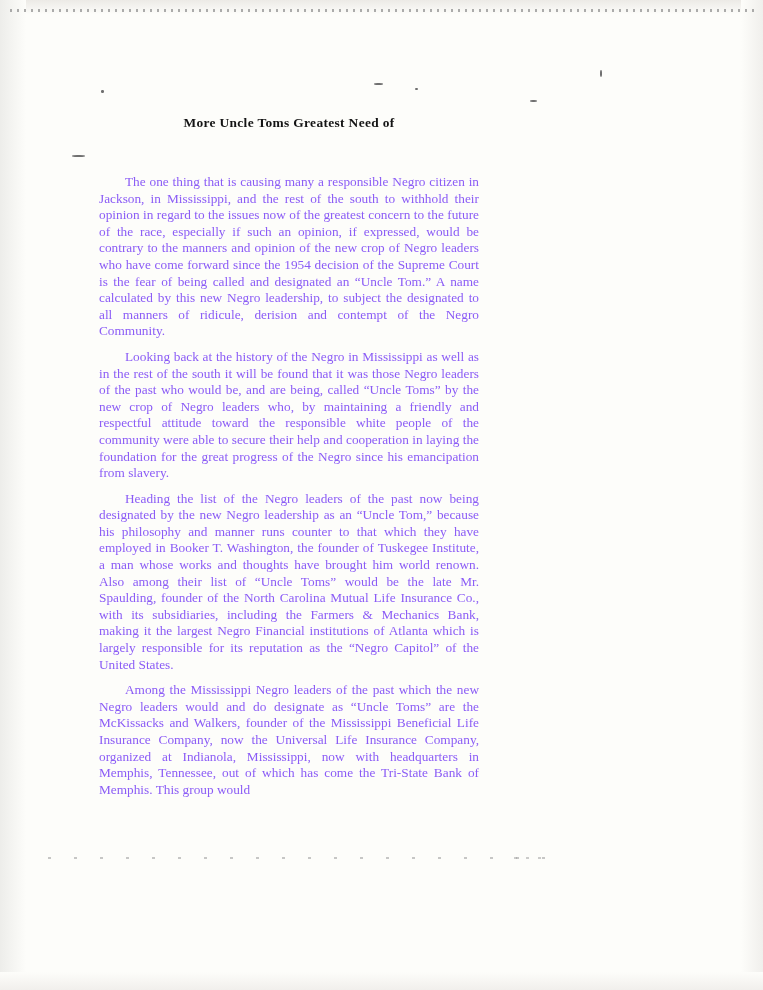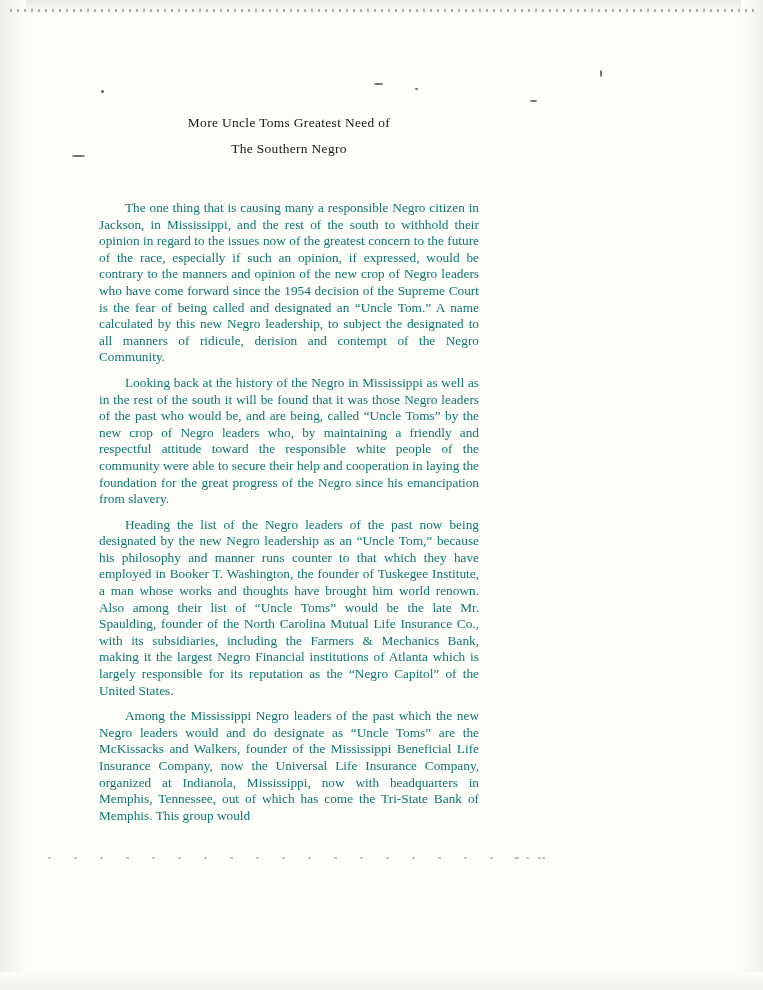--- a/index.html
+++ b/index.html
@@ -107,35 +107,35 @@
     top: 110px;
     width: 380px;
   }
 
   .title-block {
     text-align: center;
     margin-bottom: 38px;
   }
   .title-line {
     font-family: "Liberation Serif", serif;
-    font-weight: normal;
+    font-weight: bold;
     font-size: 13.4px;
     letter-spacing: .35px;
     line-height: 26px;
     color: #141414;
   }
 
   p.body-par {
     margin: 0 0 9px 0;
     text-align: justify;
     text-justify: inter-word;
     font-size: 13.3px;
     line-height: 16.6px;
     text-indent: 26px;
-    color: #0f766e;
+    color: #8b5cf6;
     -webkit-font-smoothing: none;
   }
   p.body-par:last-child { margin-bottom: 0; margin-top: 8px; }
 </style>
 </head>
 <body>
 
 <div class="page">
 
   <div class="scan-edge-top"></div>
@@ -151,21 +151,20 @@
   <div class="speck" style="left:374px; top:83px; width:9px; height:2px;"></div>
   <div class="speck" style="left:415px; top:88px; width:3px; height:2px;"></div>
   <div class="speck" style="left:530px; top:100px; width:7px; height:2px;"></div>
   <div class="speck" style="left:600px; top:70px; width:2px; height:7px;"></div>
   <div class="speck" style="left:72px; top:155px; width:13px; height:2px;"></div>
 
   <div class="content">
 
     <div class="title-block">
       <div class="title-line">More Uncle Toms Greatest Need of</div>
-      <div class="title-line">The Southern Negro</div>
     </div>
 
     <p class="body-par">The one thing that is causing many a responsible Negro citizen in Jackson, in Mississippi, and the rest of the south to withhold their opinion in regard to the issues now of the greatest concern to the future of the race, especially if such an opinion, if expressed, would be contrary to the manners and opinion of the new crop of Negro leaders who have come forward since the 1954 decision of the Supreme Court is the fear of being called and designated an “Uncle Tom.”  A name calculated by this new Negro leadership, to subject the designated to all manners of ridicule, derision and contempt of the Negro Community.</p>
     <p class="body-par">Looking back at the history of the Negro in Mississippi as well as in the rest of the south it will be found that it was those Negro leaders of the past who would be, and are being, called “Uncle Toms” by the new crop of Negro leaders who, by maintaining a friendly and respectful attitude toward the responsible white people of the community were able to secure their help and cooperation in laying the foundation for the great progress of the Negro since his emancipation from slavery.</p>
     <p class="body-par">Heading the list of the Negro leaders of the past now being designated by the new Negro leadership as an “Uncle Tom,” because his philosophy and manner runs counter to that which they have employed in Booker T. Washington, the founder of Tuskegee Institute, a man whose works and thoughts have brought him world renown.  Also among their list of “Uncle Toms” would be the late Mr. Spaulding, founder of the North Carolina Mutual Life Insurance Co., with its subsidiaries, including the Farmers &amp; Mechanics Bank, making it the largest Negro Financial institutions of Atlanta which is largely responsible for its reputation as the “Negro Capitol” of the United States.</p>
     <p class="body-par">Among the Mississippi Negro leaders of the past which the new Negro leaders would and do designate as “Uncle Toms” are the McKissacks and Walkers, founder of the Mississippi Beneficial Life Insurance Company, now the Universal Life Insurance Company, organized at Indianola, Mississippi, now with headquarters in Memphis, Tennessee, out of which has come the Tri-State Bank of Memphis.  This group would</p>
 
   </div>
 </div>
 

